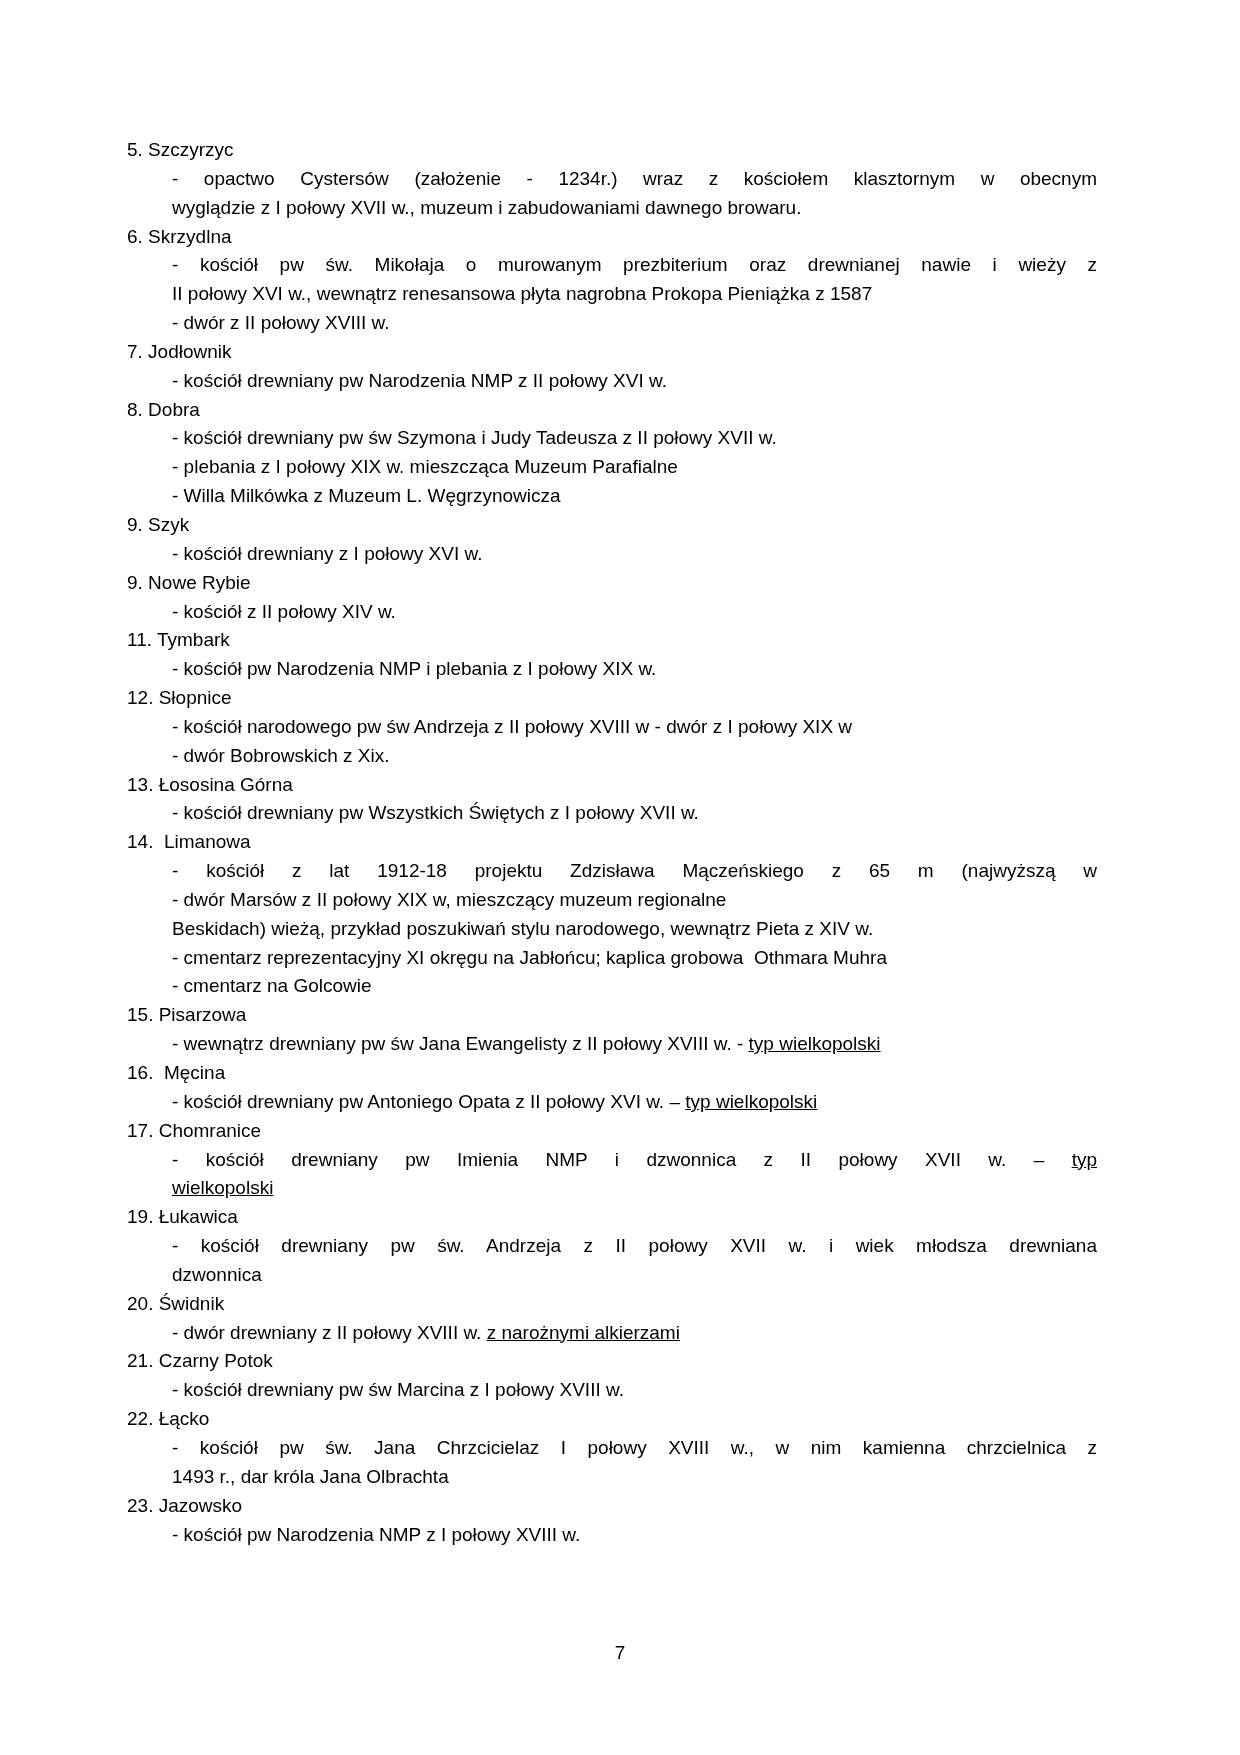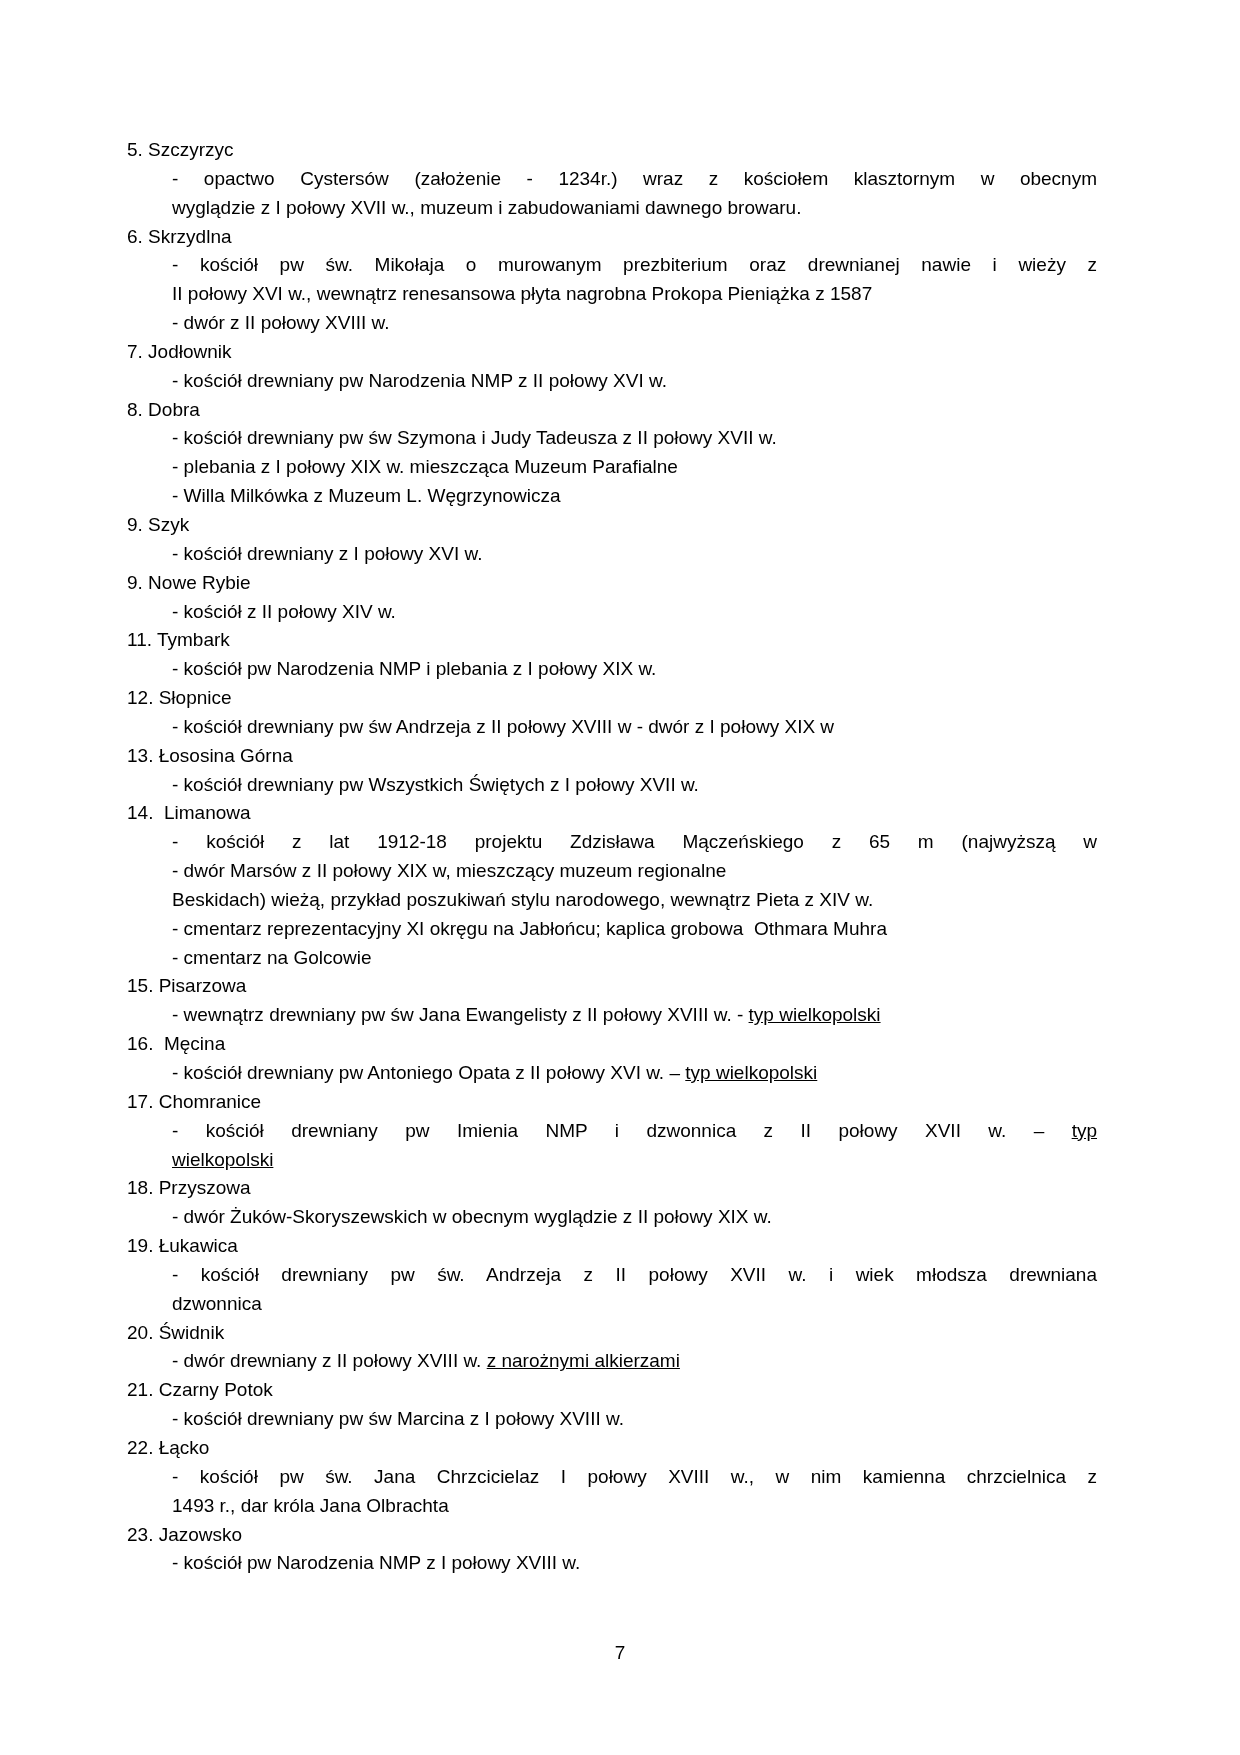--- a/index.html
+++ b/index.html
@@ -72,21 +72,22 @@
       <div>
         <div class="hline">9. Nowe Rybie</div>
         <div class="line"><span>- kościół z II połowy XIV w.</span></div>
       </div>
       <div>
         <div class="hline">11. Tymbark</div>
         <div class="line"><span>- kościół pw Narodzenia NMP i plebania z I połowy XIX w.</span></div>
       </div>
       <div>
         <div class="hline">12. Słopnice</div>
-        <div class="line"><span>- kościół drewniany pw św Andrzeja z II połowy XVIII w - dwór z I połowy XIX w</span></div>
+        <div class="line"><span>- kościół narodowego pw św Andrzeja z II połowy XVIII w - dwór z I połowy XIX w</span></div>
+        <div class="line"><span>- dwór Bobrowskich z Xix.</span></div>
       </div>
       <div>
         <div class="hline">13. Łososina Górna</div>
         <div class="line"><span>- kościół drewniany pw Wszystkich Świętych z I połowy XVII w.</span></div>
       </div>
       <div>
         <div class="hline">14.  Limanowa</div>
         <div class="line stretch"><span>- kościół z lat 1912-18 projektu Zdzisława Mączeńskiego z 65 m (najwyższą w</span></div>
         <div class="line"><span>- dwór Marsów z II połowy XIX w, mieszczący muzeum regionalne</span></div>
         <div class="line"><span>Beskidach) wieżą, przykład poszukiwań stylu narodowego, wewnątrz Pieta z XIV w.</span></div>
@@ -98,24 +99,20 @@
         <div class="line"><span>- wewnątrz drewniany pw św Jana Ewangelisty z II połowy XVIII w. - </span><span class="u">typ wielkopolski</span></div>
       </div>
       <div>
         <div class="hline">16.  Męcina</div>
         <div class="line"><span>- kościół drewniany pw Antoniego Opata z II połowy XVI w. – </span><span class="u">typ wielkopolski</span></div>
       </div>
       <div>
         <div class="hline">17. Chomranice</div>
         <div class="line stretch"><span>- kościół drewniany pw Imienia NMP i dzwonnica z II połowy XVII w. – </span><span class="u">typ</span></div>
         <div class="line"><span class="u">wielkopolski</span></div>
-      </div>
-      <div>
-        <div class="hline">18. Przyszowa</div>
-        <div class="line"><span>- dwór Żuków-Skoryszewskich w obecnym wyglądzie z II połowy XIX w.</span></div>
       </div>
       <div>
         <div class="hline">19. Łukawica</div>
         <div class="line stretch"><span>- kościół drewniany pw św. Andrzeja z II połowy XVII w. i wiek młodsza drewniana</span></div>
         <div class="line"><span>dzwonnica</span></div>
       </div>
       <div>
         <div class="hline">20. Świdnik</div>
         <div class="line"><span>- dwór drewniany z II połowy XVIII w. </span><span class="u">z narożnymi alkierzami</span></div>
       </div>

